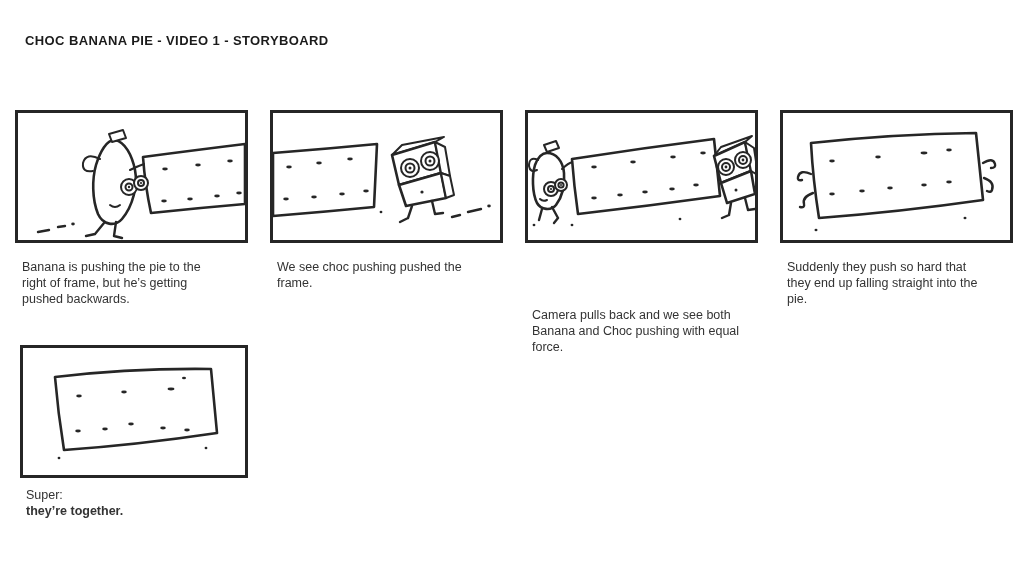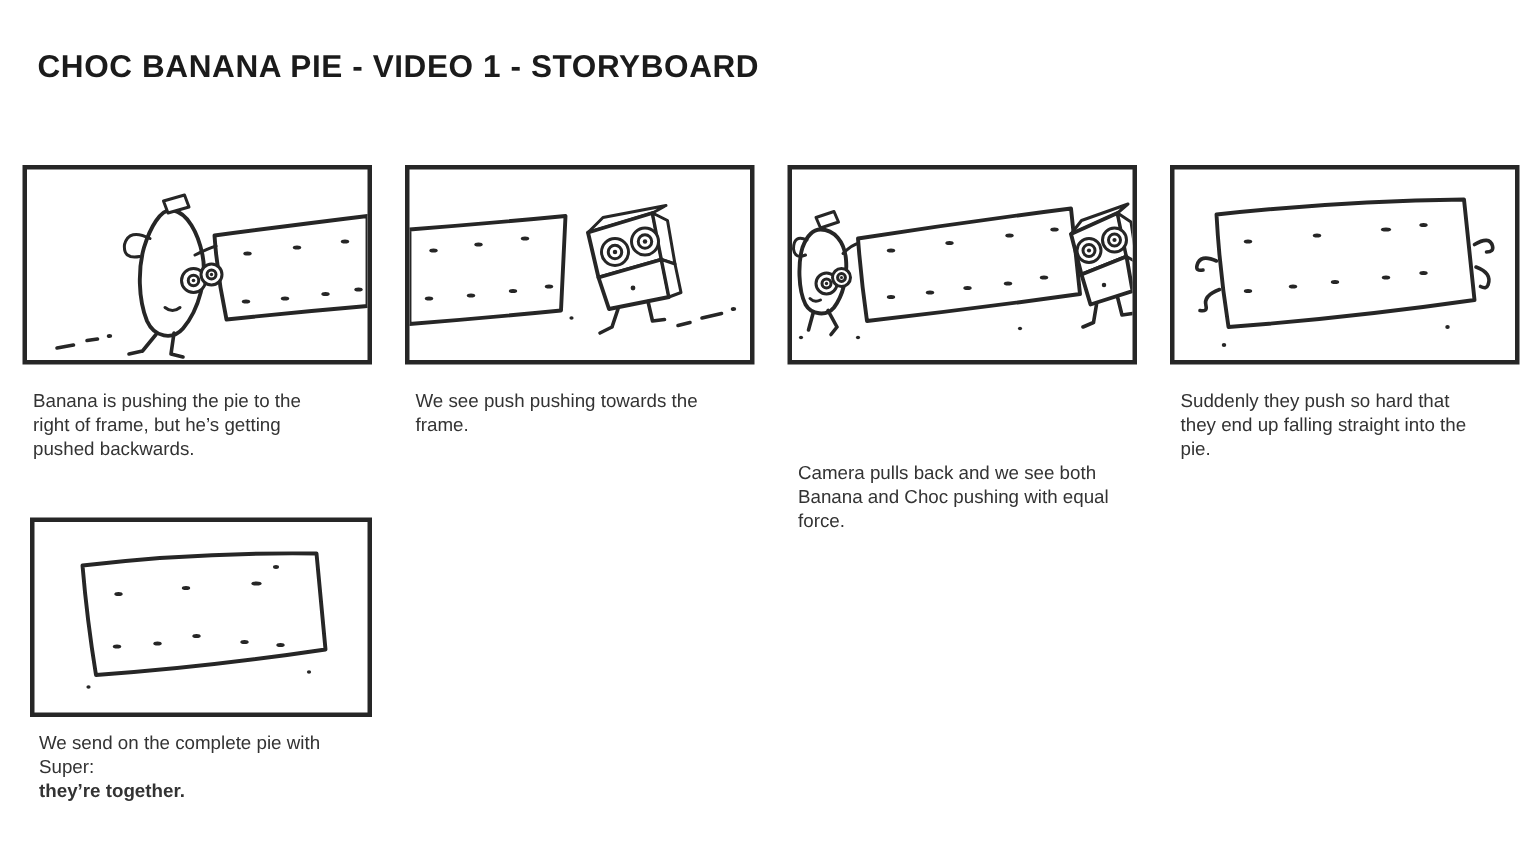--- a/index.html
+++ b/index.html
@@ -6,21 +6,21 @@
   #screen{
     position:relative;
     width:1024px;height:576px;
     background:#ffffff;
     font-family:"Liberation Sans", sans-serif;
     overflow:hidden;
   }
   .title{
     position:absolute;
     left:25px;top:33px;
-    font-size:21px;
+    font-size:13px;
     font-weight:700;
     letter-spacing:0.4px;
     color:#1b1b1b;
     white-space:nowrap;
   }
   .panel{
     position:absolute;
     box-sizing:border-box;
     width:233px;height:133px;
     border:3px solid #262626;
@@ -193,35 +193,34 @@
     </svg>
   </div>
 
   <div class="caption" id="caption-1">
     <div>Banana is pushing the pie to the</div>
     <div>right of frame, but he’s getting</div>
     <div>pushed backwards.</div>
   </div>
 
   <div class="caption" id="caption-2">
-    <div>We see push pushing towards the</div>
+    <div>We see choc pushing pushed the</div>
     <div>frame.</div>
   </div>
 
   <div class="caption" id="caption-3">
     <div>Camera pulls back and we see both</div>
     <div>Banana and Choc pushing with equal</div>
     <div>force.</div>
   </div>
 
   <div class="caption" id="caption-4">
     <div>Suddenly they push so hard that</div>
     <div>they end up falling straight into the</div>
     <div>pie.</div>
   </div>
 
   <div class="caption" id="caption-5">
-    <div>We send on the complete pie with</div>
     <div>Super:</div>
     <div class="bold">they’re together.</div>
   </div>
 
 </div>
 
 </body></html>

